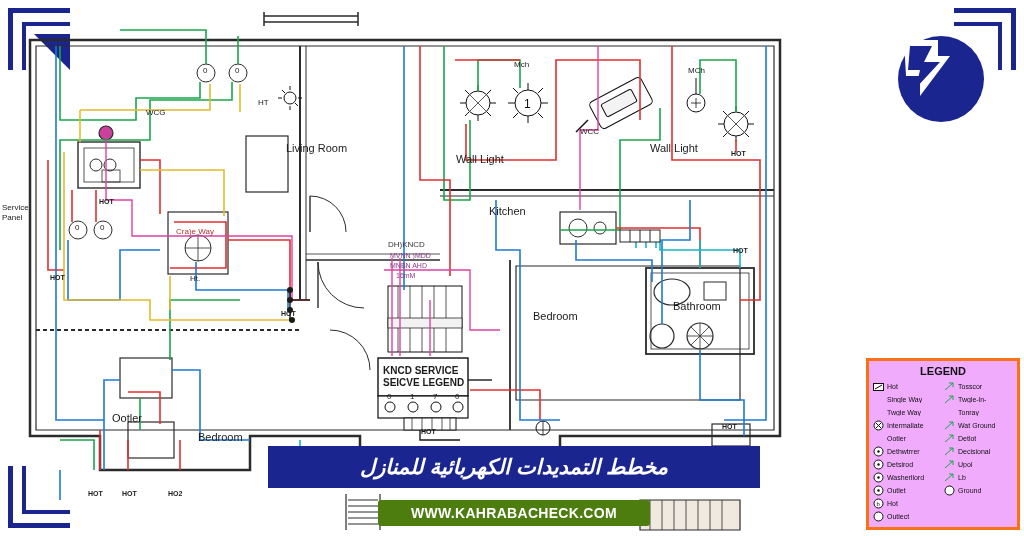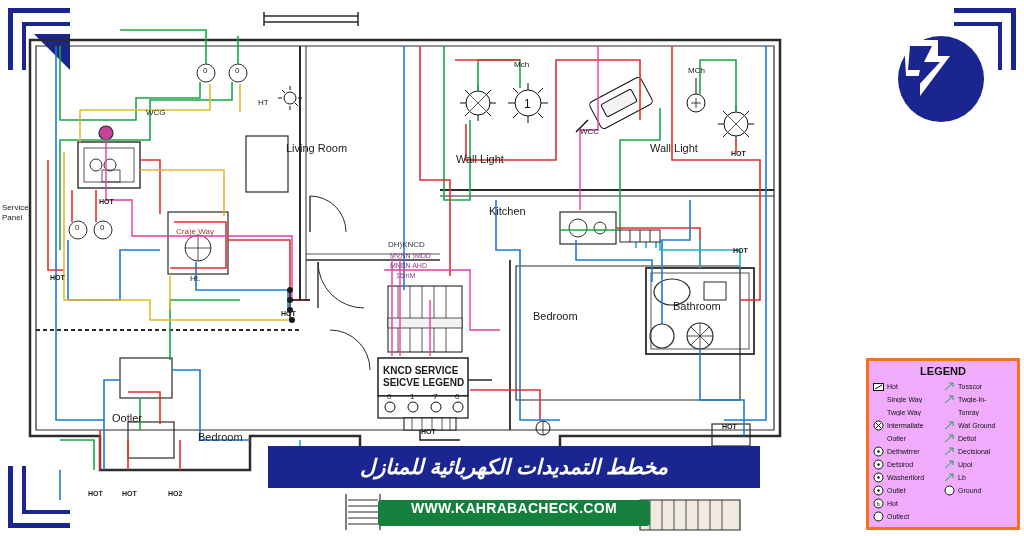--- a/index.html
+++ b/index.html
@@ -7,21 +7,21 @@
   #stage{position:relative;width:1024px;height:536px;background:#ffffff;}
 
   .lbl{position:absolute;font-size:11px;color:#1a1a1a;white-space:nowrap;}
   .lbl.sm{font-size:8px;}
   .lbl.xs{font-size:7px;}
   .lbl.bold{font-weight:bold;}
 
   
   #banner{position:absolute;left:268px;top:446px;width:492px;height:42px;background:#1b2590;border-radius:0;display:flex;align-items:center;justify-content:center;font-style:italic;}
   #banner span{color:#fff;font-size:21px;font-weight:bold;direction:rtl;}
-  #urlbar{position:absolute;left:378px;top:500px;width:272px;height:26px;background:#15803d;border-radius:3px;display:flex;justify-content:center;}
+  #urlbar{position:absolute;left:378px;top:500px;width:272px;height:26px;background:#4d7c0f;border-radius:3px;display:flex;align-items:center;justify-content:center;}
   #urlbar span{color:#fff;font-size:14px;font-weight:bold;letter-spacing:.3px;}
 
   
   #logo{position:absolute;left:898px;top:36px;width:86px;height:86px;border-radius:50%;background:#1b2590;display:flex;align-items:center;justify-content:center;}
 
   
   #legend{position:absolute;left:866px;top:358px;width:148px;height:166px;background:#f0abfc;border:3px solid #f97316;}
   #legend .ltitle{text-align:center;font-weight:bold;font-size:11px;margin-top:4px;color:#111;}
   #legend .cols{display:flex;gap:2px;padding:3px 4px 0 4px;}
   #legend .col{flex:1;}

